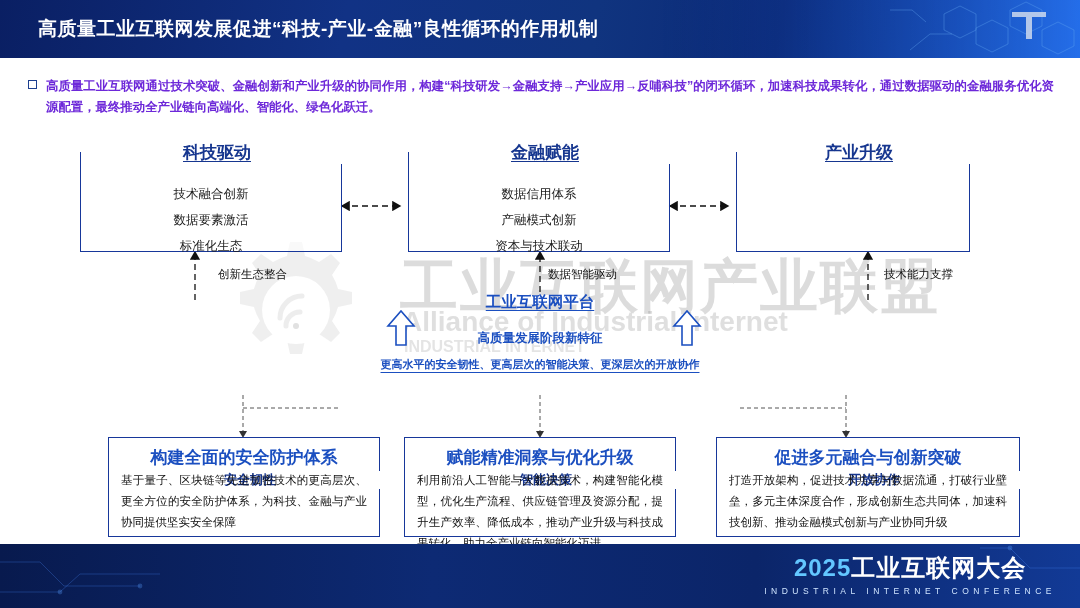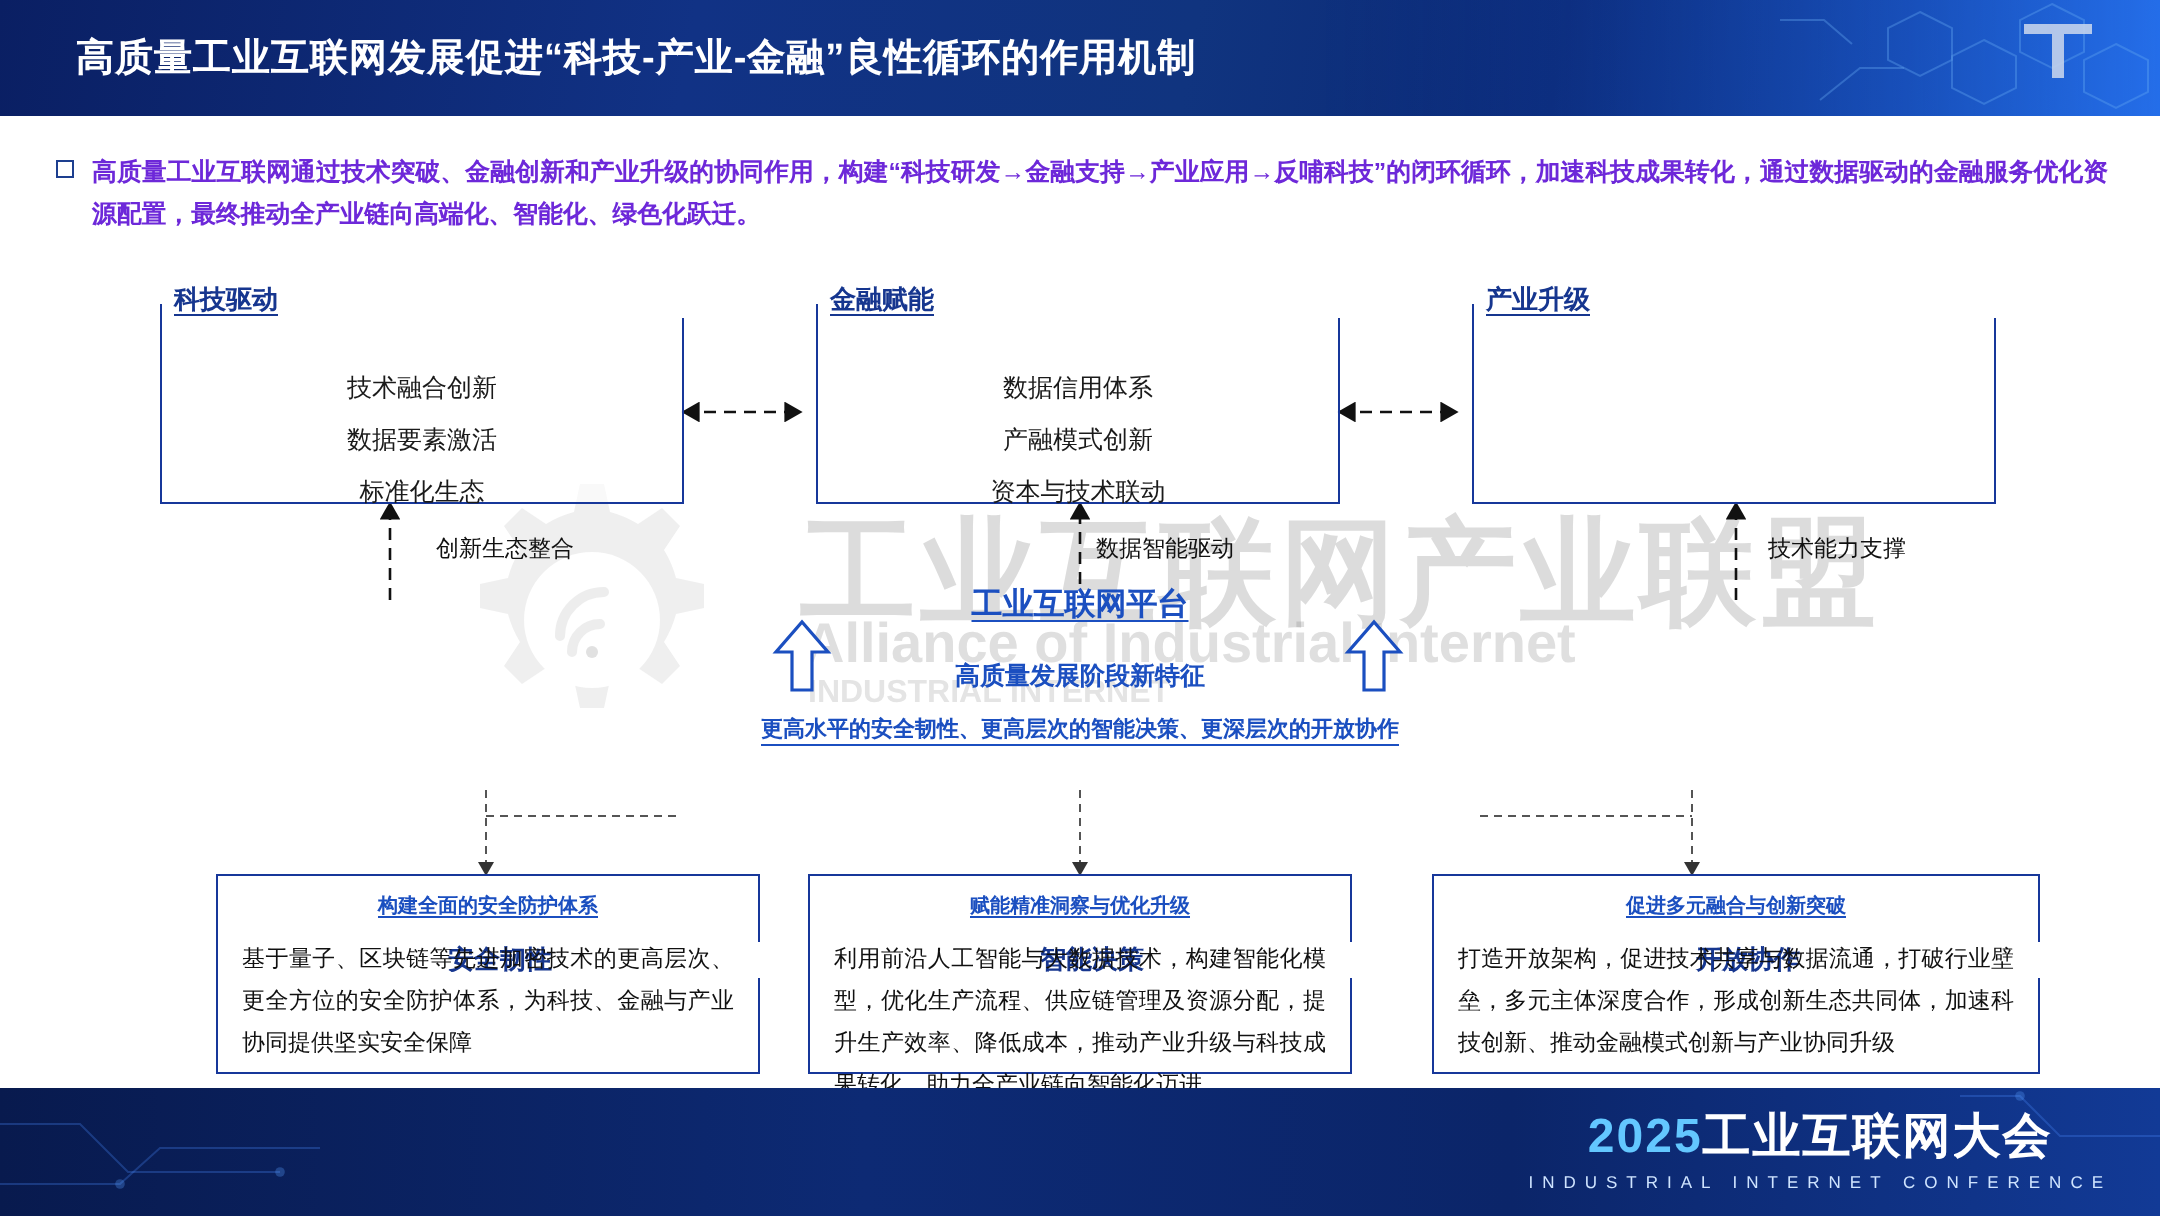--- a/index.html
+++ b/index.html
@@ -118,22 +118,23 @@
     position: absolute;
     border: 1.6px solid #17379a;
     background: rgba(255,255,255,0.6);
     box-sizing: border-box;
   }
   .topbox-title {
     position: absolute;
     top: -12px;
     left: 0;
     width: 100%;
+    text-align: center;
     color: #16368f;
-    font-size: 13px;
+    font-size: 17px;
     font-weight: bold;
     text-decoration: underline;
     text-underline-offset: 3px;
   }
   .topbox-lines {
     position: absolute;
     top: 28px;
     left: 0;
     width: 100%;
     text-align: center;
@@ -204,23 +205,22 @@
     font-weight: bold;
     margin-top: 44px;
   }
   .botbox-sub {
     position: absolute;
     top: 8px;
     left: 0;
     width: 100%;
     text-align: center;
     color: #1b4fc0;
-    font-size: 10px;
-    font-weight: bold;
-    text-decoration: underline;
+    font-size: 17px;
+    font-weight: bold;
     text-underline-offset: 2px;
   }
   .botbox-body {
     position: absolute;
     top: 32px;
     left: 12px;
     right: 12px;
     color: #111;
     font-size: 11.5px;
     line-height: 21px;
@@ -362,21 +362,21 @@
 
   <div class="topbox" style="left:408px; top:152px; width:262px; height:100px;">
     <div class="topbox-title" style="background:#fff; padding:0 6px;">金融赋能</div>
     <div class="topbox-lines">
       <div>数据信用体系</div>
       <div>产融模式创新</div>
       <div>资本与技术联动</div>
     </div>
   </div>
 
-  <div class="topbox" style="left:736px; top:152px; width:262px; height:100px;">
+  <div class="topbox" style="left:736px; top:152px; width:234px; height:100px;">
     <div class="topbox-title" style="background:#fff; padding:0 6px;">产业升级</div>
   </div>
 
   <div class="sm-label" style="left:218px; top:267px;">创新生态整合</div>
   <div class="sm-label" style="left:548px; top:267px;">数据智能驱动</div>
   <div class="sm-label" style="left:884px; top:267px;">技术能力支撑</div>
 
   <div class="platform-title">工业互联网平台</div>
   <div class="platform-sub">高质量发展阶段新特征</div>
   <div class="platform-feature">更高水平的安全韧性、更高层次的智能决策、更深层次的开放协作</div>

